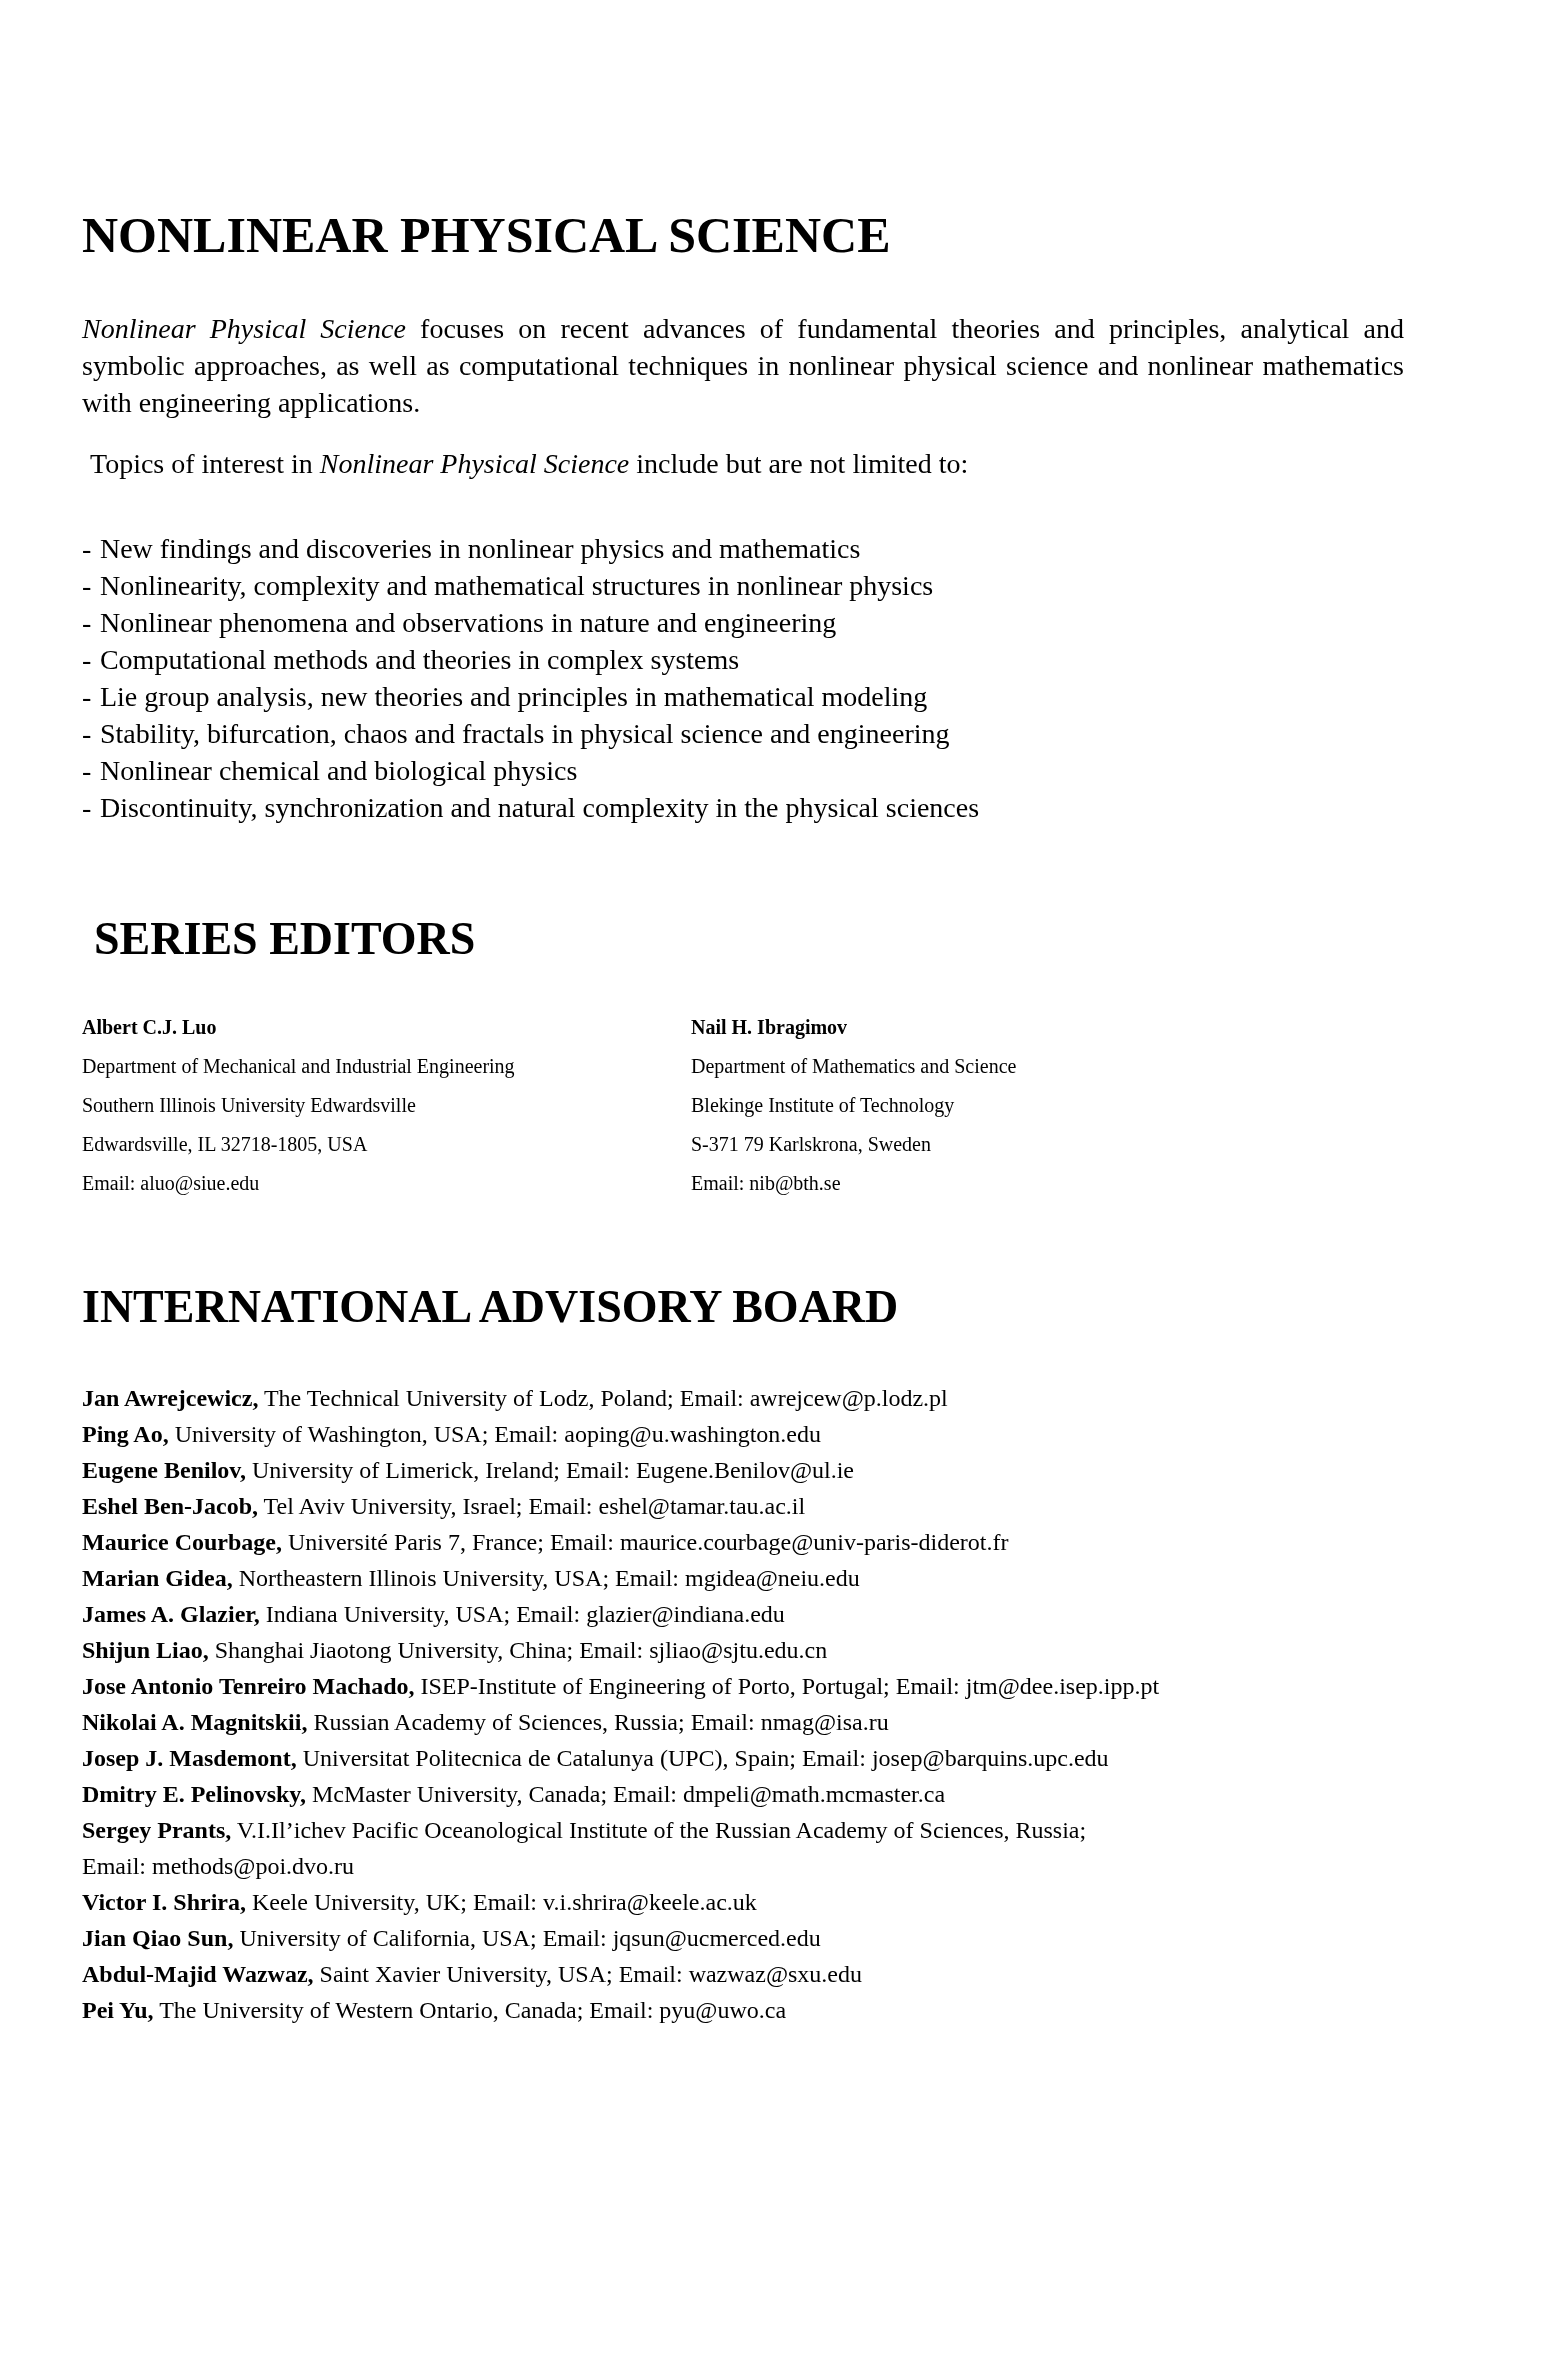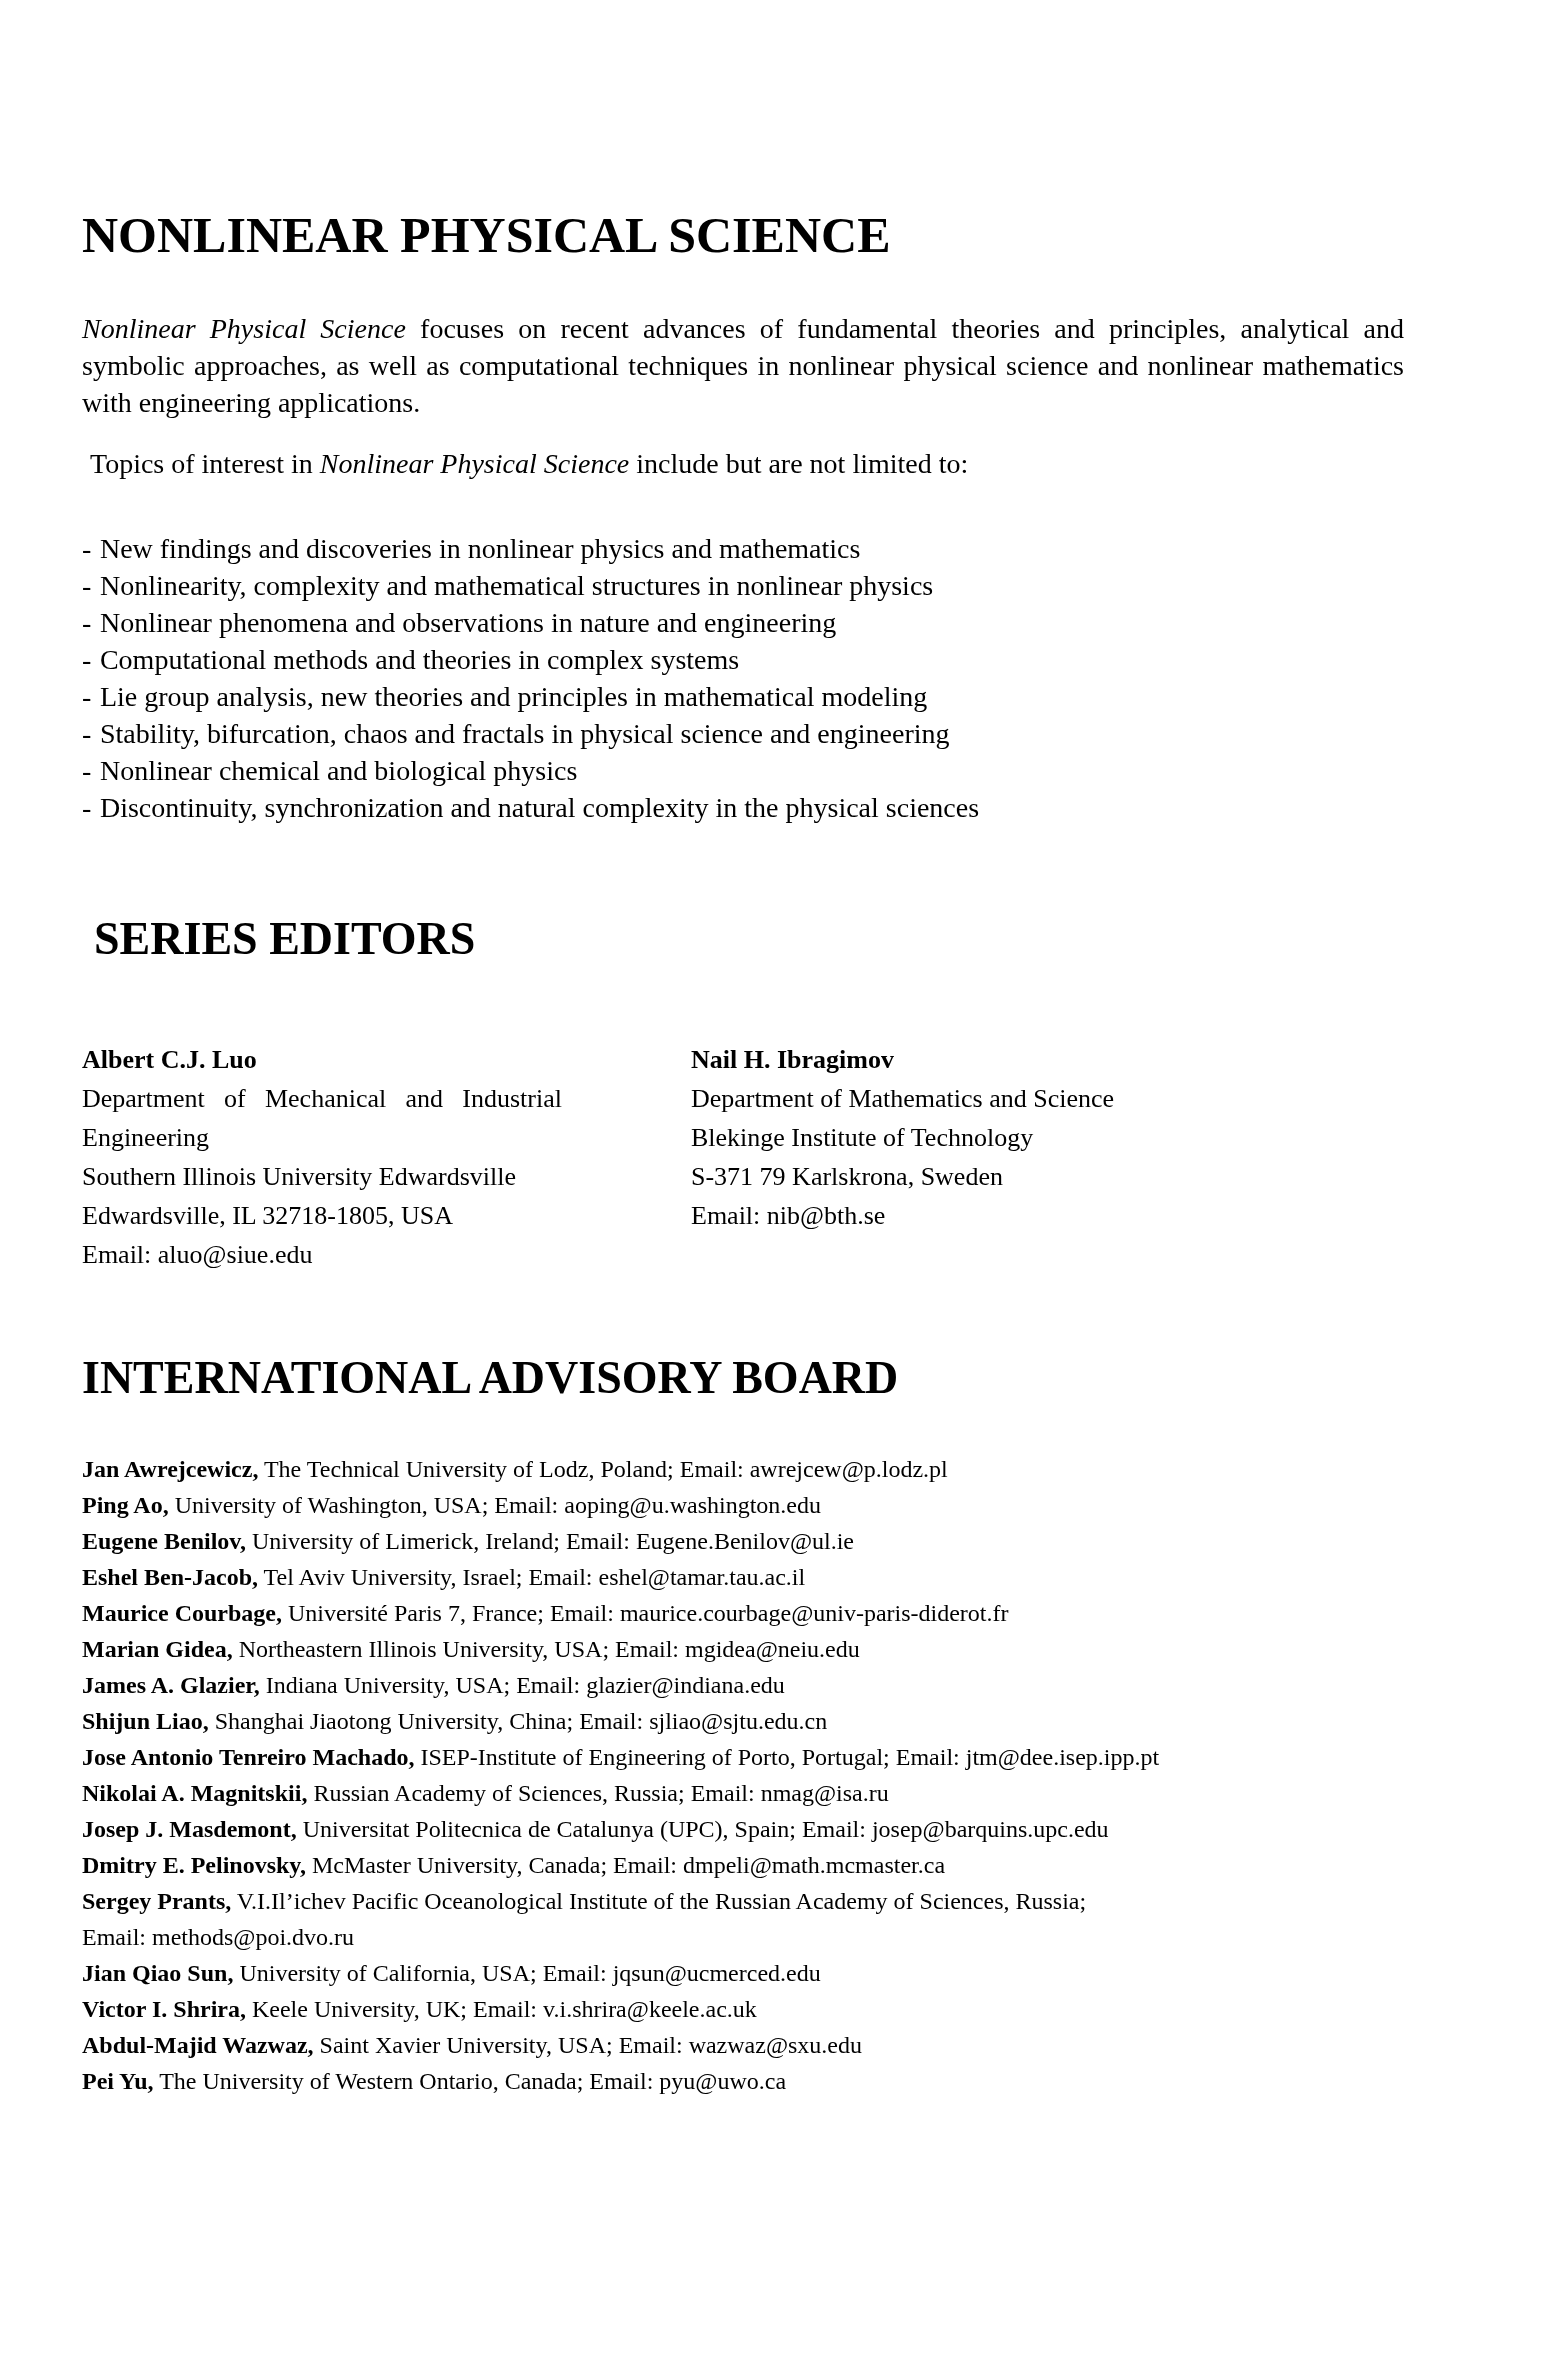--- a/index.html
+++ b/index.html
@@ -47,22 +47,22 @@
   h2.section-heading {
     font-size: 46px;
     font-weight: bold;
     line-height: 1;
     margin: 0;
   }
   h2.series-editors-heading { margin: 90px 0 0 12px; }
   h2.advisory-heading { margin: 81px 0 0 0; }
   .editors {
     display: flex;
-    margin-top: 78px;
-    font-size: 26px;
+    margin-top: 46px;
+    font-size: 20px;
     line-height: 39px;
   }
   .editor-col-left {
     width: 480px;
     margin-right: 129px;
     flex: 0 0 auto;
   }
   .editor-col-right { flex: 0 0 auto; }
   .ed-name { font-weight: bold; }
   .ed-dept { text-align: justify; }
@@ -149,23 +149,23 @@
       <li><span class="member-name">Jose Antonio Tenreiro Machado,</span><span class="member-affiliation"> ISEP-Institute of Engineering of Porto, Portugal; Email: jtm@dee.isep.ipp.pt</span></li>
 
       <li><span class="member-name">Nikolai A. Magnitskii,</span><span class="member-affiliation"> Russian Academy of Sciences, Russia; Email: nmag@isa.ru</span></li>
 
       <li><span class="member-name">Josep J. Masdemont,</span><span class="member-affiliation"> Universitat Politecnica de Catalunya (UPC), Spain; Email: josep@barquins.upc.edu</span></li>
 
       <li><span class="member-name">Dmitry E. Pelinovsky,</span><span class="member-affiliation"> McMaster University, Canada; Email: dmpeli@math.mcmaster.ca</span></li>
 
       <li><span class="member-name">Sergey Prants,</span><span class="member-affiliation"> V.I.Il’ichev Pacific Oceanological Institute of the Russian Academy of Sciences, Russia;</span><div class="member-line2">Email: methods@poi.dvo.ru</div></li>
 
+      <li><span class="member-name">Victor I. Shrira,</span><span class="member-affiliation"> Keele University, UK; Email: v.i.shrira@keele.ac.uk</span></li>
+
       <li><span class="member-name">Jian Qiao Sun,</span><span class="member-affiliation"> University of California, USA; Email: jqsun@ucmerced.edu</span></li>
-
-      <li><span class="member-name">Victor I. Shrira,</span><span class="member-affiliation"> Keele University, UK; Email: v.i.shrira@keele.ac.uk</span></li>
 
       <li><span class="member-name">Abdul-Majid Wazwaz,</span><span class="member-affiliation"> Saint Xavier University, USA; Email: wazwaz@sxu.edu</span></li>
 
       <li><span class="member-name">Pei Yu,</span><span class="member-affiliation"> The University of Western Ontario, Canada; Email: pyu@uwo.ca</span></li>
     </ul>
 
 </div>
 
 
 </body></html>

